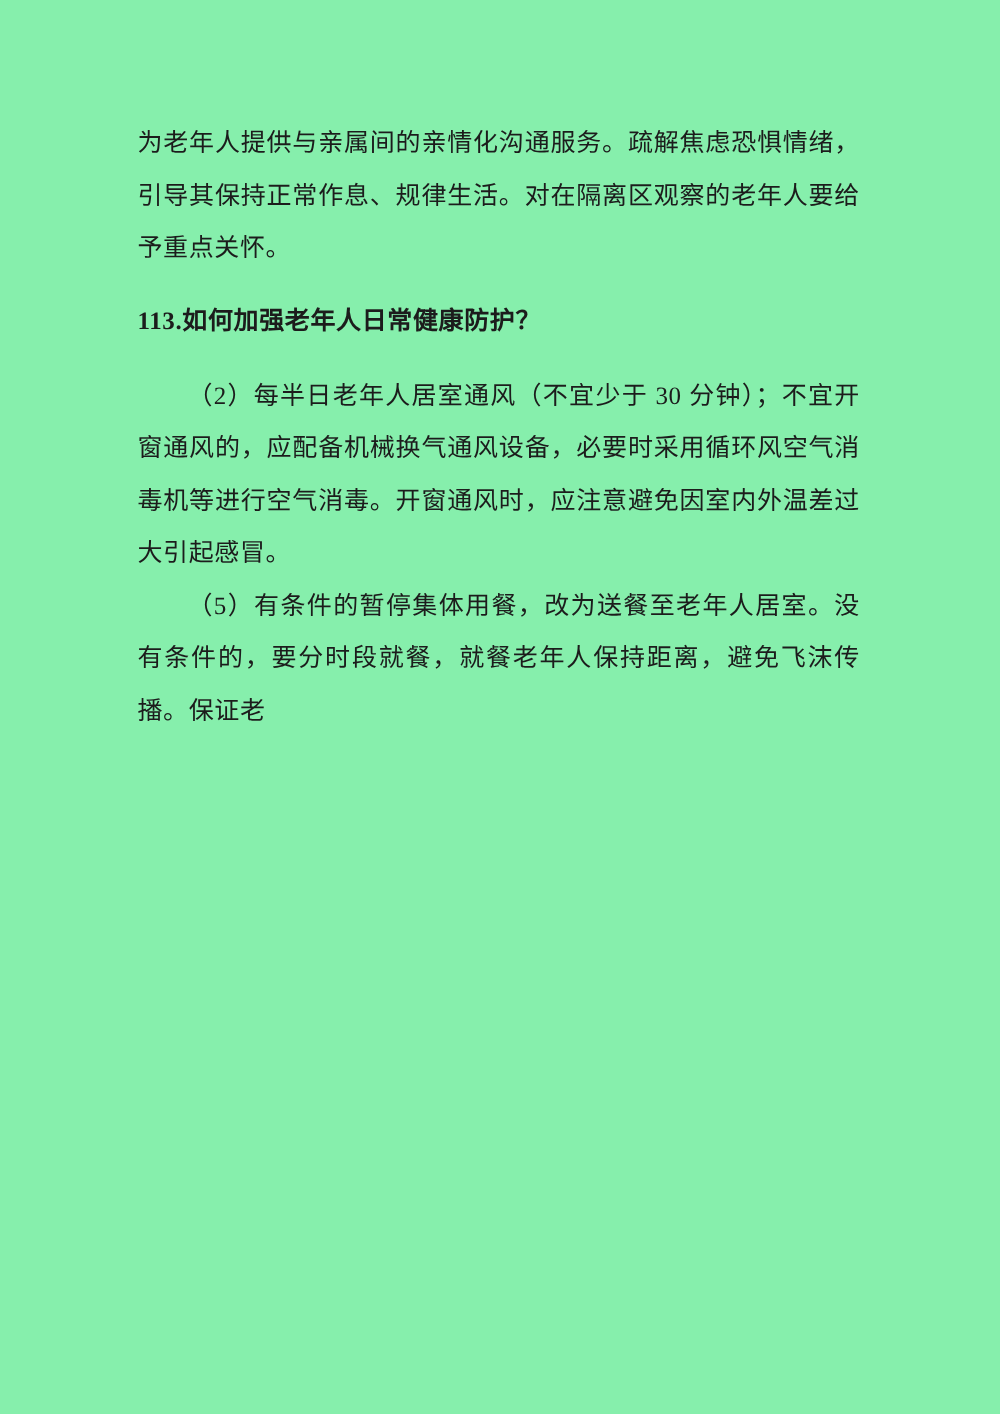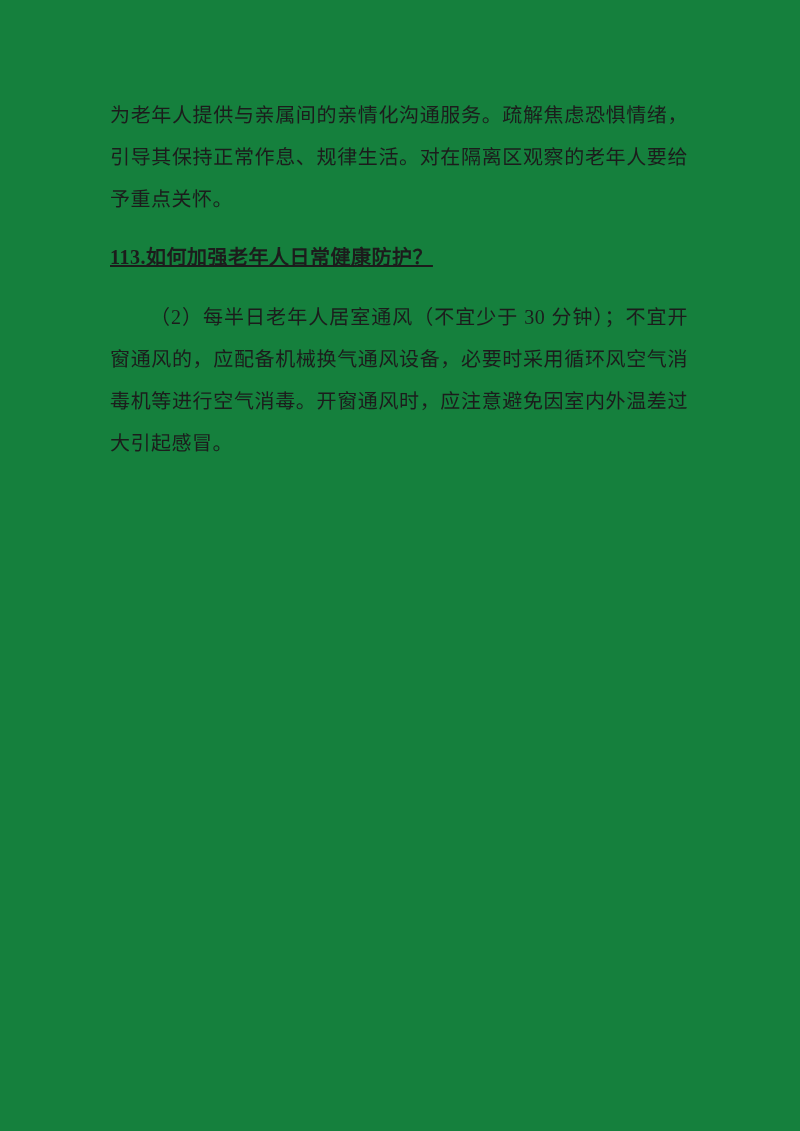--- a/index.html
+++ b/index.html
@@ -4,21 +4,21 @@
 <style>
   html, body {
     margin: 0;
     padding: 0;
     background: #ffffff;
   }
   .page {
     position: relative;
     width: 800px;
     height: 1131px;
-    background: #15803d;
+    background: #86efac;
     overflow: hidden;
     font-family: "Liberation Serif", "DejaVu Serif", serif;
     color: #1c1c1c;
   }
   .doc-content {
     position: absolute;
     top: 94px;
     left: 110px;
     width: 578px;
     font-size: 20px;
@@ -31,21 +31,20 @@
     margin: 0;
   }
   .para.indent {
     text-indent: 2em;
   }
   .heading {
     margin: 16px 0 18px 0;
     font-weight: bold;
     font-size: 20px;
     line-height: 42px;
-    text-decoration: underline;
   }
   .page-number {
     position: absolute;
     top: 1032px;
     left: 0;
     width: 800px;
     text-align: center;
     font-size: 15px;
     line-height: 18px;
     color: #222222;
@@ -53,14 +52,15 @@
   }
 </style>
 </head>
 <body>
 
 <div class="page">
   <div class="doc-content">
     <p class="para">为老年人提供与亲属间的亲情化沟通服务。疏解焦虑恐惧情绪，引导其保持正常作息、规律生活。对在隔离区观察的老年人要给予重点关怀。</p>
     <p class="heading">113.如何加强老年人日常健康防护？</p>
     <p class="para indent">（2）每半日老年人居室通风（不宜少于 30 分钟）；不宜开窗通风的，应配备机械换气通风设备，必要时采用循环风空气消毒机等进行空气消毒。开窗通风时，应注意避免因室内外温差过大引起感冒。</p>
+    <p class="para indent">（5）有条件的暂停集体用餐，改为送餐至老年人居室。没有条件的，要分时段就餐，就餐老年人保持距离，避免飞沫传播。保证老</p>
   </div>
 </div>
 
 </body></html>

